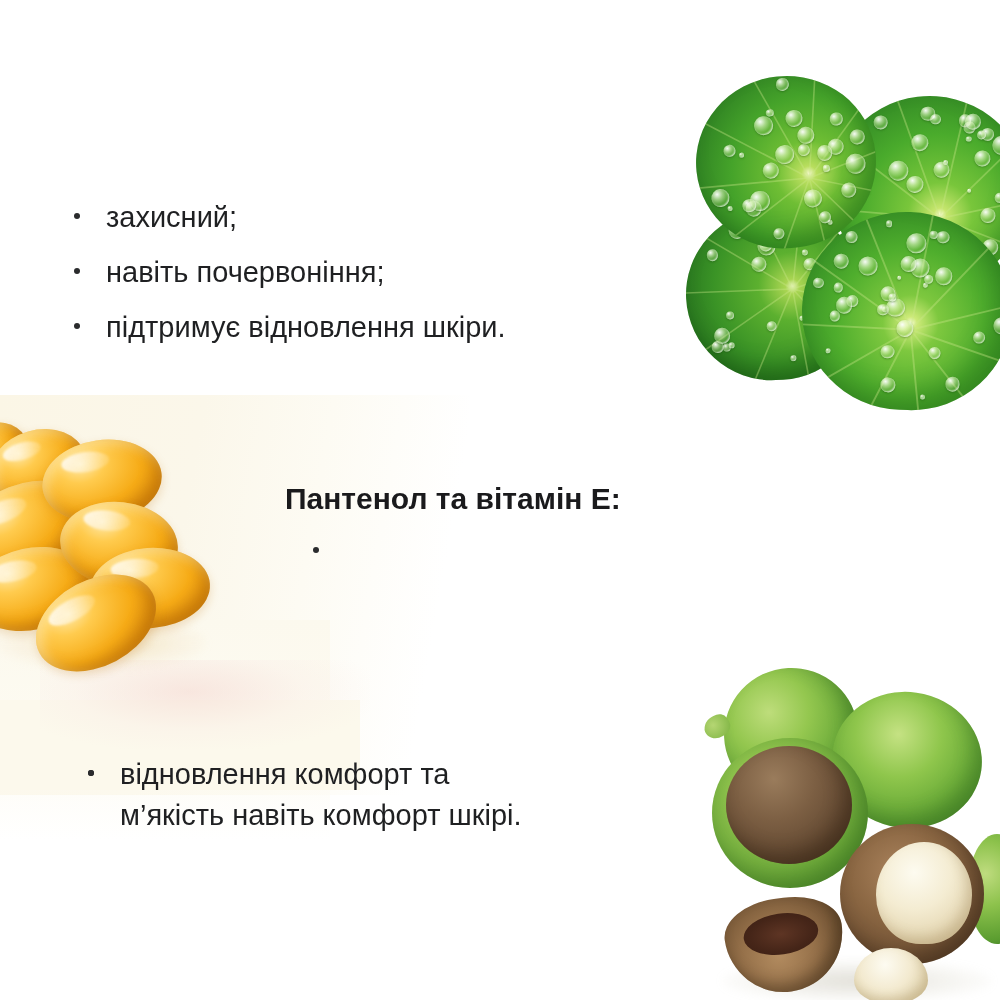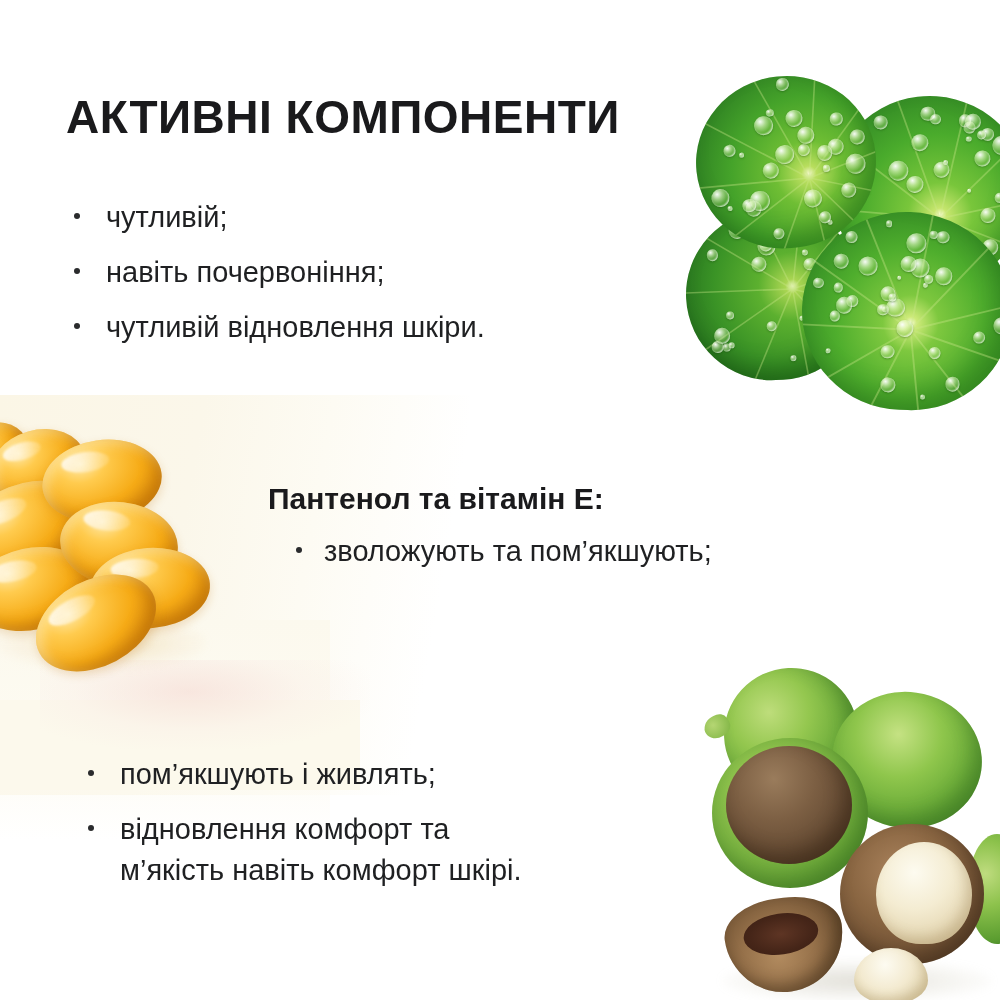--- a/index.html
+++ b/index.html
@@ -94,21 +94,21 @@
     background: #2a2b2d;
     border-radius: 50%;
   }
   .bullet-item .bullet-text { display: block; }
   .bullet-item .bullet-text .line2 { display: block; }
 
   
   #section-centella { left: 68px; top: 183px; }
   #section-centella .bullet-item { margin-top: 14px; }
 
-  #section-panthenol { left: 268px; top: 481px; }
+  #section-panthenol { left: 285px; top: 481px; }
   #section-panthenol .bullet-list { margin-top: 2px; }
   #section-panthenol .bullet-item { padding-left: 56px; margin-top: 14px; }
   #section-panthenol .bullet-item .bullet-dot { left: 28px; }
 
   #section-oils { left: 62px; top: 740px; }
   #section-oils .bullet-list { margin-top: 4px; }
   #section-oils .bullet-item { padding-left: 58px; margin-top: 14px; }
   #section-oils .bullet-item .bullet-dot { left: 26px; }
 
   
@@ -515,54 +515,51 @@
     <div class="nut" id="husk-back-2"></div>
     <div id="husk-right-edge"></div>
     <div class="nut" id="husk-open"></div>
     <div id="seed-brown"></div>
     <div id="shell-cracked"></div>
     <div id="kernel-main"></div>
     <div id="shell-half"></div>
     <div id="kernel-small"></div>
   </div>
 
-  <h1 id="page-title">АКТИВНІ КОМПОНЕНТИ</h1>
 
   <section class="section" id="section-centella">
     <ul class="bullet-list">
       <li class="bullet-item">
         <span class="bullet-dot"></span>
-        <span class="bullet-text">чутливій;</span>
+        <span class="bullet-text">захисний;</span>
       </li>
       <li class="bullet-item">
         <span class="bullet-dot"></span>
         <span class="bullet-text">навіть почервоніння;</span>
       </li>
       <li class="bullet-item">
         <span class="bullet-dot"></span>
-        <span class="bullet-text">чутливій відновлення шкіри.</span>
+        <span class="bullet-text">підтримує відновлення шкіри.</span>
       </li>
     </ul>
   </section>
 
   <section class="section" id="section-panthenol">
     <h2 class="section-heading">Пантенол та вітамін Е:</h2>
     <ul class="bullet-list">
       <li class="bullet-item">
         <span class="bullet-dot"></span>
-        <span class="bullet-text">зволожують та пом’якшують;</span>
       </li>
     </ul>
   </section>
 
   <section class="section" id="section-oils">
     <ul class="bullet-list">
       <li class="bullet-item">
         <span class="bullet-dot"></span>
-        <span class="bullet-text">пом’якшують і живлять;</span>
       </li>
       <li class="bullet-item">
         <span class="bullet-dot"></span>
         <span class="bullet-text">
           <span>відновлення комфорт та</span>
           <span class="line2">м’якість навіть комфорт шкірі.</span>
         </span>
       </li>
     </ul>
   </section>

